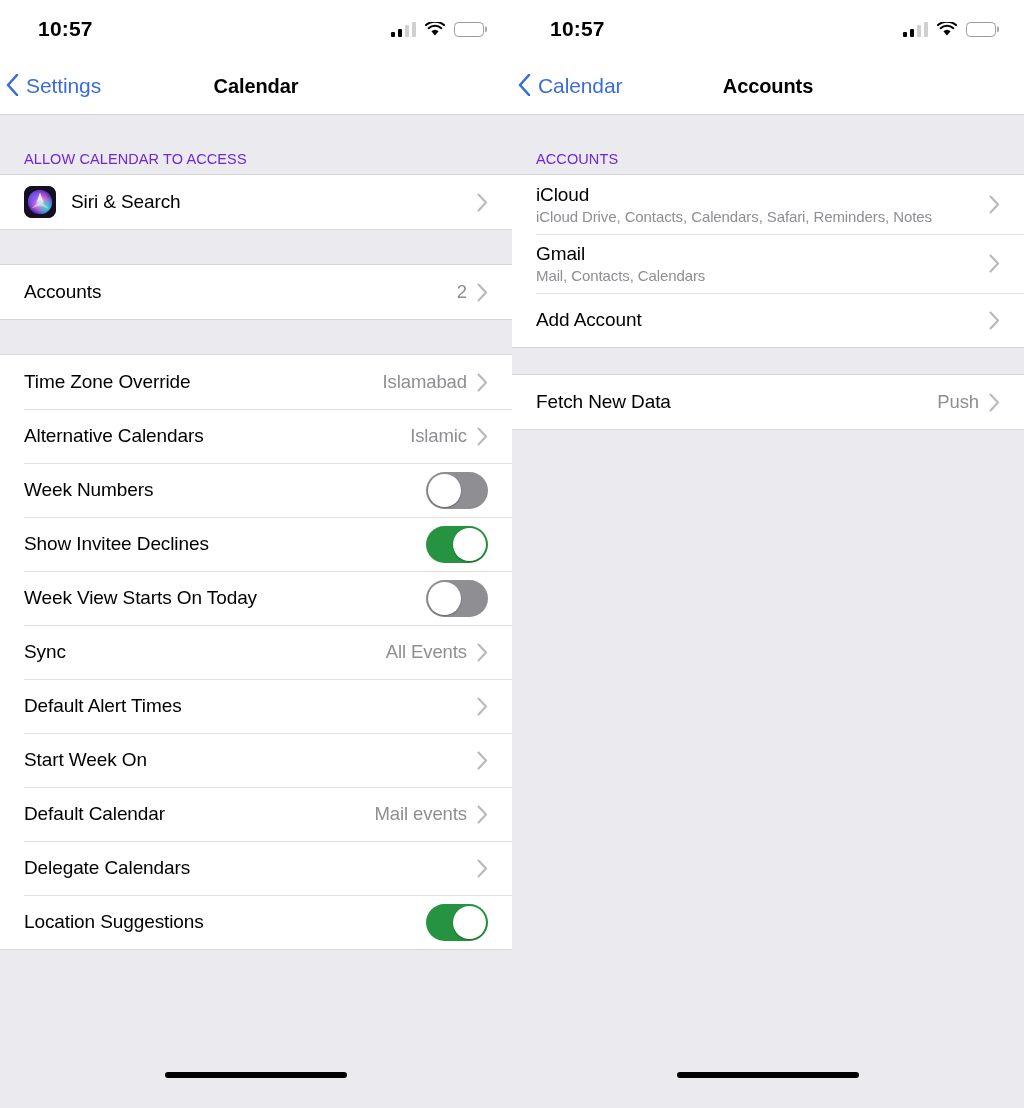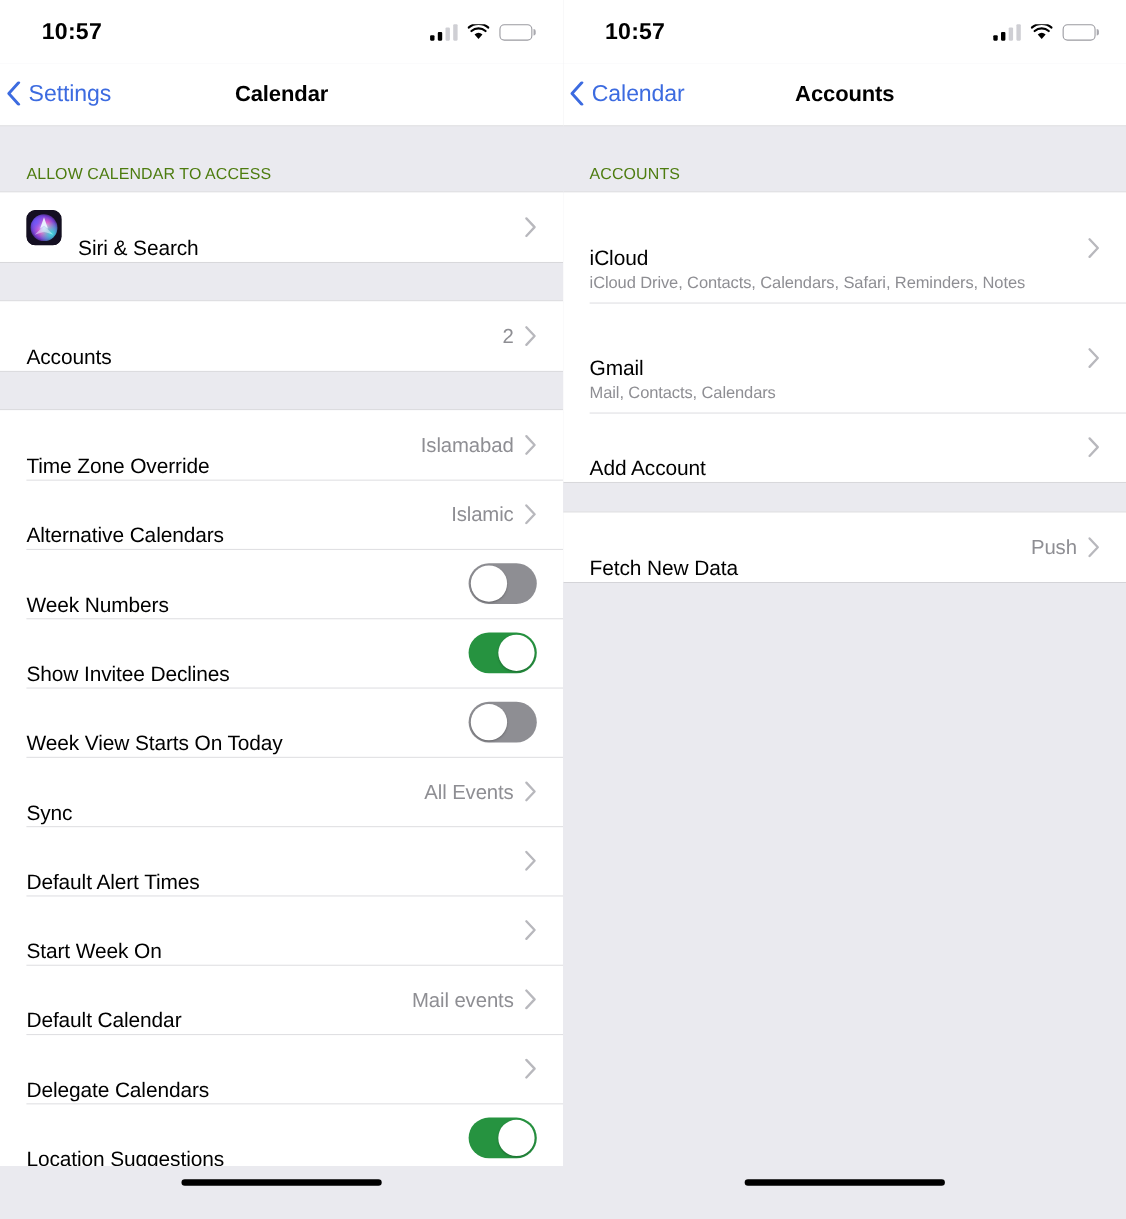--- a/index.html
+++ b/index.html
@@ -134,21 +134,21 @@
   
   .body {
     flex: 1;
     background: #eaeaef;
     overflow: hidden;
     position: relative;
   }
 
   .section-header {
     font-size: 14.5px;
-    color: #4d7c0f;
+    color: #6d28d9;
     letter-spacing: 0.1px;
     padding: 36px 0 7px 24px;
     text-transform: uppercase;
   }
 
   .group {
     background: #ffffff;
     border-top: 1px solid #d4d4d8;
     border-bottom: 1px solid #d4d4d8;
   }
@@ -179,21 +179,20 @@
     flex: none;
     overflow: hidden;
     position: relative;
     background: #14101c;
   }
   .row-label {
     font-size: 19px;
     color: #000;
     letter-spacing: -0.1px;
     flex: 1;
-    margin-top: 41px;
   }
   .row-sub {
     font-size: 15px;
     color: #8e8e93;
     letter-spacing: -0.1px;
     margin-top: 2px;
   }
   .row-text {
     display: flex;
     flex-direction: column;

